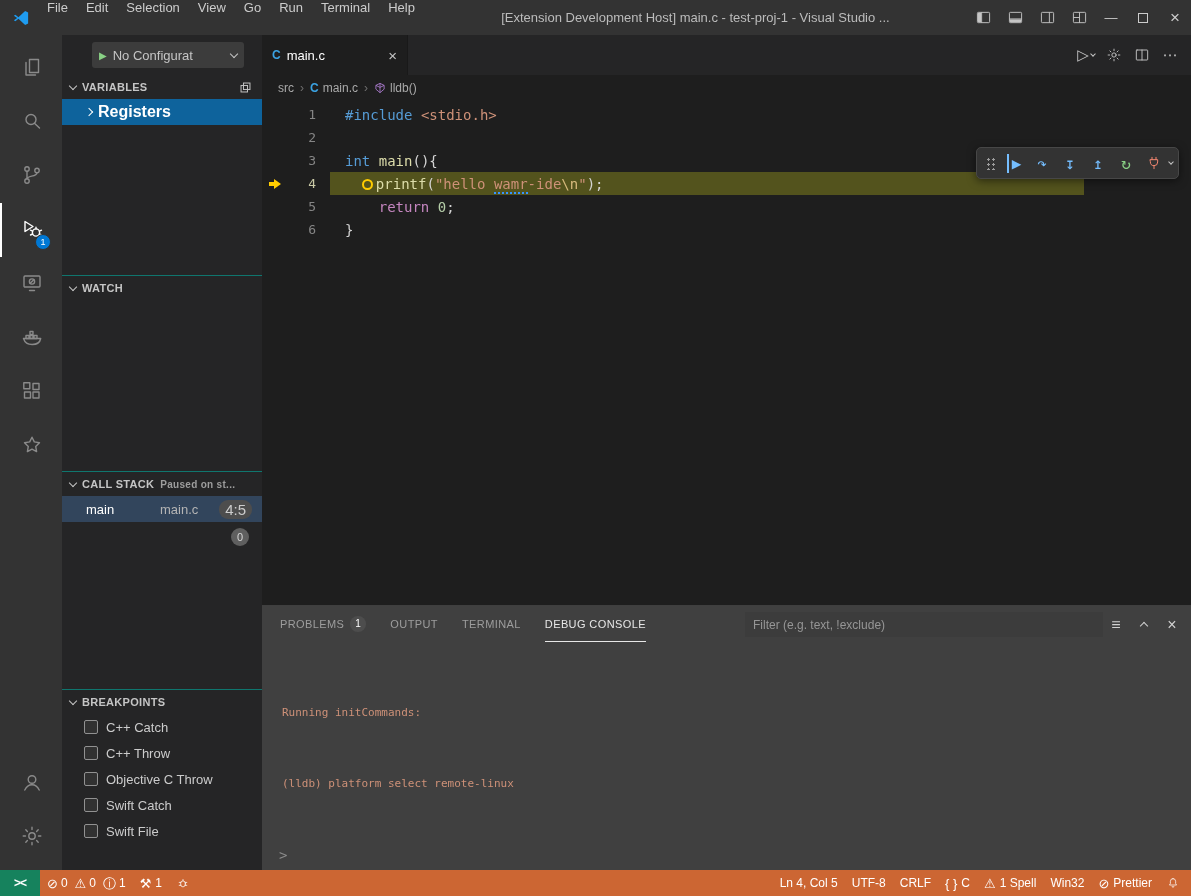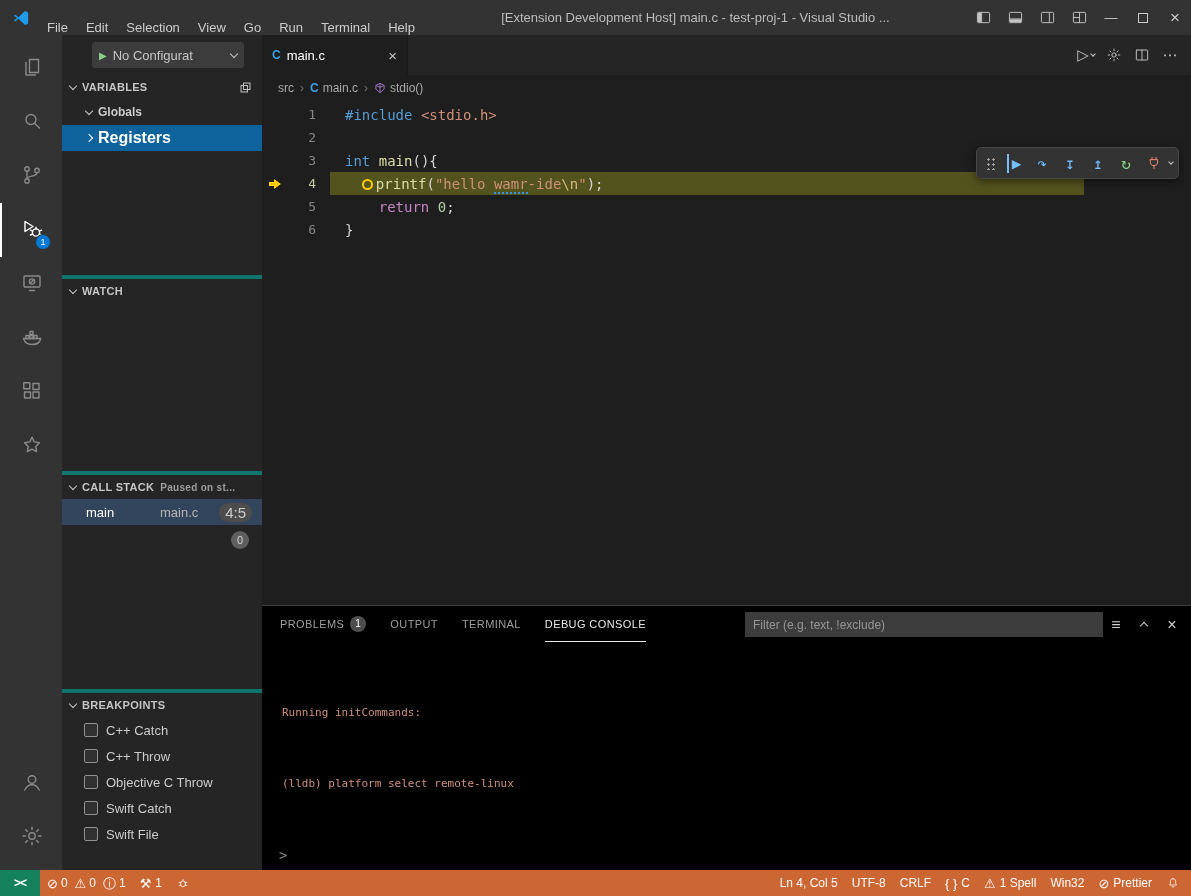--- a/index.html
+++ b/index.html
@@ -10,21 +10,21 @@
   
   .chev{width:6px;height:6px;border-right:1.5px solid currentColor;border-bottom:1.5px solid currentColor;display:inline-block;flex:0 0 auto}
   .chev.down{transform:rotate(45deg);margin-top:-3px}
   .chev.right{transform:rotate(-45deg)}
   .chev.up{transform:rotate(-135deg);margin-top:3px}
   .chev.sm{width:4px;height:4px}
 
   
   .titlebar{height:35px;flex:0 0 35px;background:#333333;display:flex;align-items:center}
   .logo{margin:0 8px 0 12px;display:flex}
-  .menus{display:flex;height:100%;align-items:flex-end}
+  .menus{display:flex;height:100%;align-items:flex-start}
   .menu{padding:0 9px;color:#cccccc;cursor:default}
   .wtitle{flex:1;text-align:center;color:#bcbcbc;white-space:nowrap;overflow:hidden;font-size:13px}
   .winicons{display:flex;align-items:center;height:100%}
   .wic{width:32px;height:35px;display:flex;align-items:center;justify-content:center;color:#cccccc}
   .wic svg{stroke:#c5c5c5;fill:none;stroke-width:1}
   .maxbox{width:10px;height:10px;border:1px solid #cccccc;display:inline-block}
   .wclose{font-size:17px}
 
   
   .main{flex:1;display:flex;min-height:0}
@@ -38,21 +38,21 @@
   .ab-badge{position:absolute;right:11px;bottom:7px;min-width:16px;height:16px;border-radius:8px;background:#0078d4;color:#fff;font-size:9px;display:flex;align-items:center;justify-content:center;border:1px solid #333}
   .ab-bottom{margin-top:auto;padding-bottom:6px}
 
   
   .sidebar{width:200px;flex:0 0 200px;background:#252526;display:flex;flex-direction:column;min-height:0}
   .launch{height:40px;flex:0 0 40px;display:flex;align-items:center;padding-left:30px}
   .launch-box{width:152px;height:26px;background:#3c3c3c;border-radius:3px;display:flex;align-items:center;padding:0 7px;gap:6px;color:#c5c5c5}
   .play-glyph{color:#89d185;font-size:10px}
   .launch-label{flex:1;white-space:nowrap;overflow:hidden;font-size:13px}
   .sec{display:flex;flex-direction:column;min-height:0}
-  .sec.bordered{border-top:4px solid #0f766e}
+  .sec.bordered{border-top:1px solid #0f766e}
   .sec-head{height:24px;flex:0 0 24px;display:flex;align-items:center;padding-left:8px;gap:6px;font-size:11px;font-weight:bold;color:#c5c5c5;letter-spacing:.3px}
   .sec-head .spacer{flex:1}
   .sec-head .hicon{margin-right:10px;display:flex}
   .sec-head .hicon svg{stroke:#c5c5c5;fill:none;stroke-width:1.2}
   .cs-status{font-size:10px;color:#9d9d9d;font-weight:bold;white-space:nowrap}
   .tree-row{height:26px;flex:0 0 26px;display:flex;align-items:center;padding-left:24px;gap:6px;color:#cccccc}
   .tree-row.selected{background:#0e639c;color:#ffffff}
   .vars{height:200px;flex:0 0 200px}
   .watch{height:196px;flex:0 0 196px}
   .callstack{height:218px;flex:0 0 218px}
@@ -104,21 +104,21 @@
   
   .debug-toolbar{position:absolute;top:47px;right:12px;height:32px;background:#333333;border:1px solid #474747;border-radius:5px;box-shadow:0 2px 8px rgba(0,0,0,.5);display:flex;align-items:center;padding:0 5px;gap:2px;z-index:20}
   .dt{width:26px;height:26px;display:flex;align-items:center;justify-content:center;font-size:16px;border-radius:4px;color:#c5c5c5}
   .dt.blue{color:#75beff}
   .dt.green{color:#89d185}
   .dt.red svg{stroke:#f48771;fill:none;stroke-width:1.5;stroke-linecap:round}
   .grip{width:9px;height:13px;background-image:radial-gradient(circle,#9d9d9d 1.1px,transparent 1.3px);background-size:5px 5px;margin:0 4px}
   .cont-bar{border-left:2px solid #75beff;padding-left:3px}
 
   
-  .panel{height:265px;flex:0 0 265px;border-top:1px solid #3f3f3f;display:flex;flex-direction:column;position:relative;background:#000000}
+  .panel{height:265px;flex:0 0 265px;border-top:1px solid #3f3f3f;display:flex;flex-direction:column;position:relative;background:#404040}
   .panel-tabs{height:36px;flex:0 0 36px;display:flex;align-items:stretch;padding-left:18px;gap:24px}
   .ptab{font-size:11px;letter-spacing:.4px;color:#9d9d9d;display:flex;align-items:center;gap:6px;border-bottom:1px solid transparent;cursor:default}
   .ptab.active{color:#e7e7e7;border-bottom-color:#e7e7e7}
   .pbadge{min-width:16px;height:16px;border-radius:8px;background:#4d4d4d;color:#fff;font-size:10px;display:flex;align-items:center;justify-content:center;padding:0 4px}
   .panel-filter{position:absolute;right:88px;top:6px;width:358px;height:25px;background:#3c3c3c;border:0;color:#ccc;font-size:12px;padding:0 8px;font-family:"Liberation Sans",sans-serif;outline:none}
   .panel-filter::placeholder{color:#969696}
   .panel-icons{position:absolute;right:10px;top:6px;height:25px;display:flex;gap:10px;align-items:center;color:#d0d0d0}
   .pi{display:flex;align-items:center;justify-content:center;width:18px;height:18px;font-size:16px}
   .console{flex:1;padding:12px 0 0 20px;font-family:"DejaVu Sans Mono","Liberation Mono",monospace;font-size:11px;line-height:23.5px;color:#ce9178;white-space:pre;overflow:hidden}
   .prompt-row{height:30px;flex:0 0 30px;display:flex;align-items:center;padding-left:17px;color:#8a8a8a;font-family:"DejaVu Sans Mono","Liberation Mono",monospace;font-size:14px}
@@ -279,24 +279,20 @@
           <span class="chev down"></span>
           <span>VARIABLES</span>
           <span class="spacer"></span>
           <span class="hicon">
             <svg width="13" height="13" viewBox="0 0 16 16">
                 <rect x="5.5" y="2.5" width="8" height="8"></rect>
                 <rect x="2.5" y="5.5" width="8" height="8"></rect>
               </svg>
           </span>
         </div>
-        <div class="tree-row">
-          <span class="chev down"></span>
-          <span style="font-weight:bold;font-size:12px">Globals</span>
-        </div>
         <div class="tree-row selected">
           <span class="chev right"></span>
           <span style="font-weight:bold;font-size:16px">Registers</span>
         </div>
       </div>
 
       <div class="sec watch bordered">
         <div class="sec-head">
           <span class="chev down"></span>
           <span>WATCH</span>
@@ -382,21 +378,21 @@
         <span class="bc-item">
           <span class="cicon">C</span>
           <span>main.c</span>
         </span>
         <span class="bc-sep">›</span>
         <span class="bc-item">
           <svg width="12" height="12" viewBox="0 0 16 16" style="stroke:#b180d7;fill:none;stroke-width:1.1">
               <path d="M8 1.8 13.5 4.5v5L8 14.2 2.5 9.5v-5z"></path>
               <path d="M8 1.8v5.4M2.5 4.5 8 7.2l5.5-2.7M8 14.2V7.2"></path>
             </svg>
-          <span>stdio()</span>
+          <span>lldb()</span>
         </span>
       </div>
 
       <div class="code-area">
 
         <div class="debug-toolbar">
           <span class="grip"></span>
           <span class="dt blue">
               <span class="cont-bar">▶</span>
             </span>

